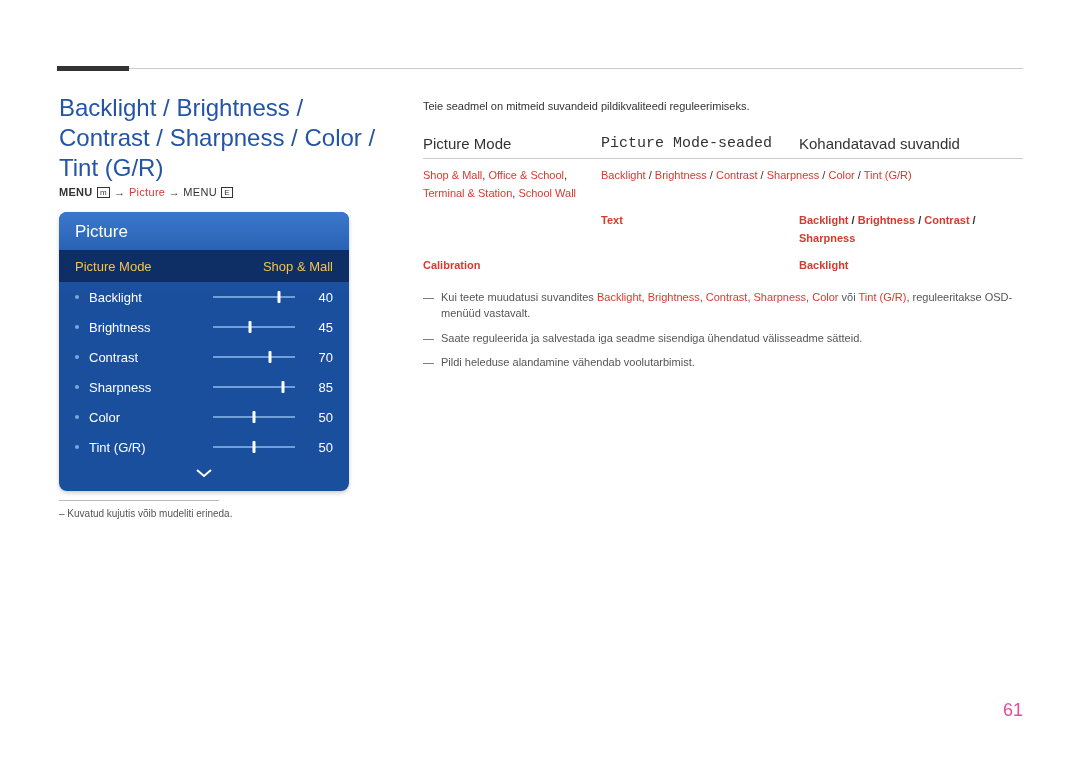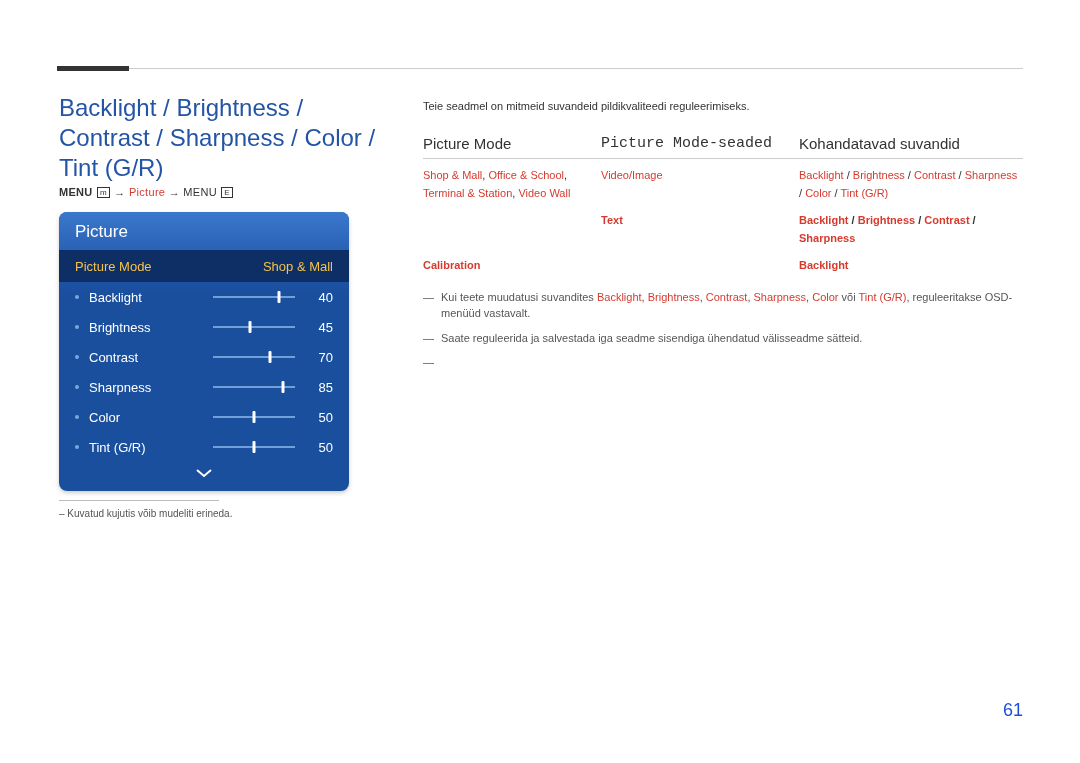--- a/index.html
+++ b/index.html
@@ -134,21 +134,21 @@
   .trow .c3 { flex: 1; }
   .trow.gap { margin-top: 10px; font-weight: bold; }
   .hl { color: #d63a2e; }
   .notes { margin-top: 14px; font-size: 11px; color: #555; }
   .notes li { list-style: none; display: flex; margin-bottom: 8px; line-height: 1.5; }
   .notes li .dash { width: 18px; flex-shrink: 0; }
   .page-number {
     position: absolute;
     right: 57px; bottom: 42px;
     font-size: 18px;
-    color: #1d4ed8;
+    color: #ec4899;
   }
 </style>
 </head>
 <body>
 
 <div class="top-rule"></div>
 
 <h1 class="page-title">Backlight / Brightness / Contrast / Sharpness / Color / Tint (G/R)</h1>
 
 <div class="menu-path">
@@ -226,23 +226,22 @@
 
   <div class="table-headers">
     <div class="th1">Picture Mode</div>
     <div class="th2">Picture Mode-seaded</div>
     <div class="th3">Kohandatavad suvandid</div>
   </div>
   <div class="rule-full"></div>
 
   <div class="trow">
     <div class="c1">
-      <span class="hl">Shop &amp; Mall</span><span>, </span><span class="hl">Office &amp; School</span><span>, </span><span class="hl">Terminal &amp; Station</span><span>, </span><span class="hl">Video Wall</span>
-    </div>
-    <div class="c2"><span class="hl">Video/Image</span></div>
+      <span class="hl">Shop &amp; Mall</span><span>, </span><span class="hl">Office &amp; School</span><span>, </span><span class="hl">Terminal &amp; Station</span><span>, </span><span class="hl">School Wall</span>
+    </div>
     <div class="c3">
       <span class="hl">Backlight</span><span> / </span><span class="hl">Brightness</span><span> / </span><span class="hl">Contrast</span><span> / </span><span class="hl">Sharpness</span><span> / </span><span class="hl">Color</span><span> / </span><span class="hl">Tint (G/R)</span>
     </div>
   </div>
 
   <div class="trow gap">
     <div class="c1"></div>
     <div class="c2"><span class="hl">Text</span></div>
     <div class="c3">
       <span class="hl">Backlight</span><span> / </span><span class="hl">Brightness</span><span> / </span><span class="hl">Contrast</span><span> / </span><span class="hl">Sharpness</span>
@@ -261,17 +260,18 @@
         <span>
       <span>Kui teete muudatusi suvandites </span><span class="hl">Backlight</span><span>, </span><span class="hl">Brightness</span><span>, </span><span class="hl">Contrast</span><span>, </span><span class="hl">Sharpness</span><span>, </span><span class="hl">Color</span><span> või </span><span class="hl">Tint (G/R)</span><span>, reguleeritakse OSD-menüüd vastavalt.</span>
     </span>
       </li>
     <li>
         <span class="dash">―</span>
         <span>Saate reguleerida ja salvestada iga seadme sisendiga ühendatud välisseadme sätteid.</span>
       </li>
     <li>
         <span class="dash">―</span>
+        <span>Pildi heleduse alandamine vähendab voolutarbimist.</span>
       </li>
   </ul>
 </div>
 
 <div class="page-number">61</div>
 
 </body></html>

